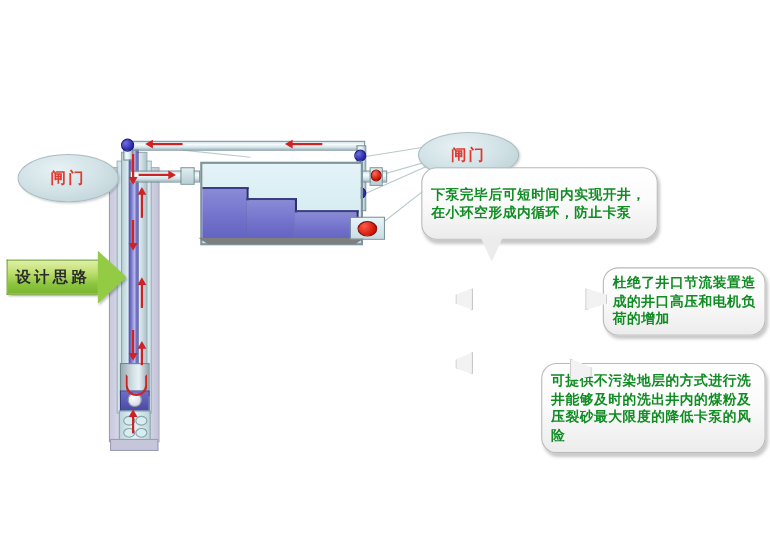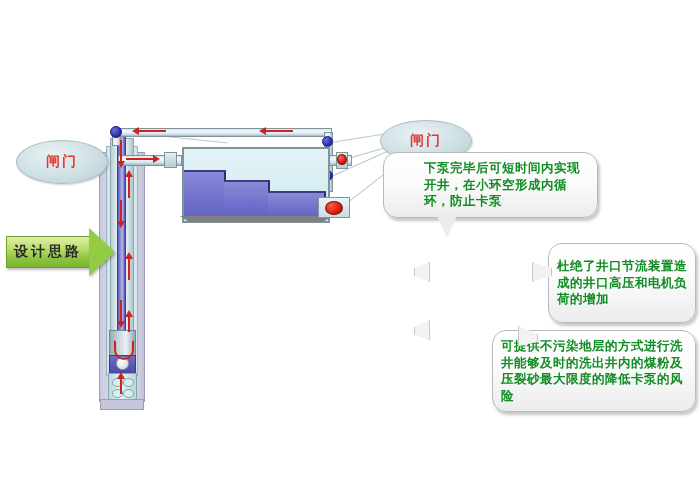--- a/index.html
+++ b/index.html
@@ -277,28 +277,28 @@
   </div>
 
   <div class="design-arrow" style="left:6px;top:228px;">
     <div class="shaft" style="width:82px;height:30px;">
       <span class="label">设计思路</span>
     </div>
     <div class="tip" style="border-top-width:24px;border-bottom-width:24px;border-left-width:26px;"></div>
   </div>
 
 
-  <div class="callout" style="left:383px;top:152px;width:215px;height:66px;padding-left:32px;">
+  <div class="callout" style="left:383px;top:152px;width:215px;height:66px;">
     <div class="ctext">下泵完毕后可短时间内实现开井，在小环空形成内循环，防止卡泵</div>
   </div>
   <div class="tail" style="left:437px;top:216px;border-left:10px solid transparent;border-right:10px solid transparent;border-top:22px solid #ececec;"></div>
 
 
 
-  <div class="callout" style="left:548px;top:243px;width:148px;height:80px;">
+  <div class="callout" style="left:548px;top:243px;width:148px;height:62px;">
     <div class="ctext">杜绝了井口节流装置造成的井口高压和电机负荷的增加</div>
   </div>
 
   <div class="callout" style="left:492px;top:330px;width:204px;height:82px;">
     <div class="ctext">可提供不污染地层的方式进行洗井能够及时的洗出井内的煤粉及压裂砂最大限度的降低卡泵的风险</div>
   </div>
 
   <div class="abs" style="left:414px;top:262px;width:14px;height:18px;background:#f2f2f2;border:1px solid #c9c9c9;
               clip-path:polygon(100% 0,100% 100%,0 70%,0 30%);"></div>
   <div class="abs" style="left:414px;top:320px;width:14px;height:18px;background:#f2f2f2;border:1px solid #c9c9c9;

